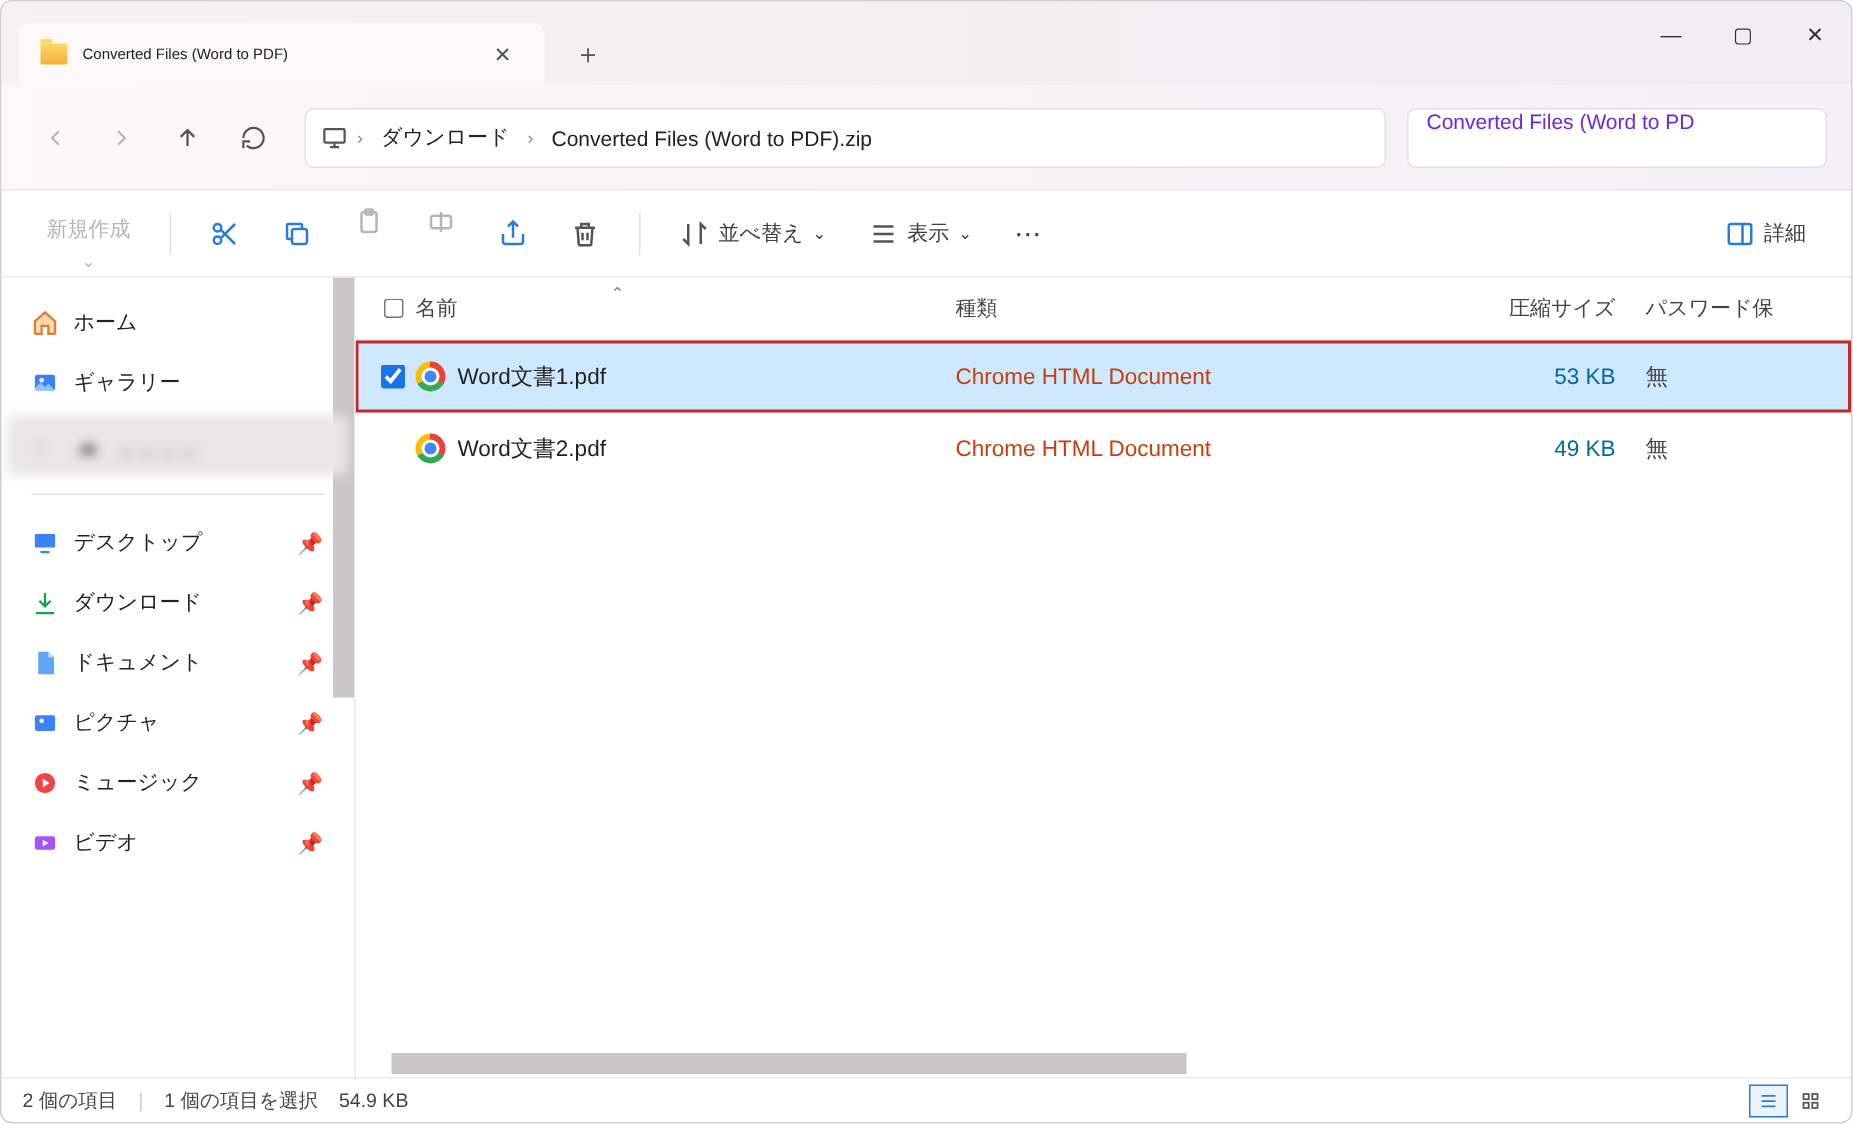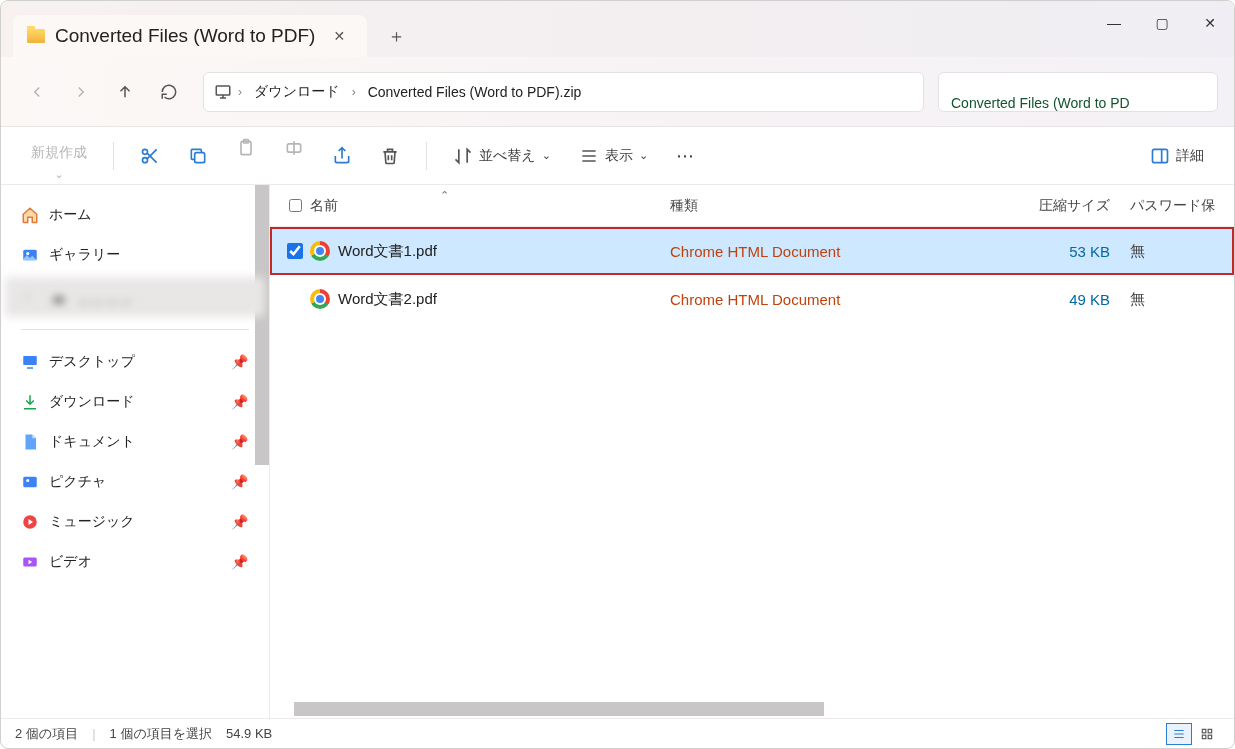--- a/index.html
+++ b/index.html
@@ -3,49 +3,49 @@
 <meta charset="utf-8">
 <style>
 * { margin:0; padding:0; box-sizing:border-box; font-family:"Segoe UI","Yu Gothic UI","Meiryo",sans-serif; }
 body { width:1235px; height:749px; background:#fff; overflow:hidden; border:1px solid #d0d0d0; border-radius:8px; position:relative; }
 
 
 .titlebar { height:56px; background:linear-gradient(90deg,#f7f2f0 0%,#f3eef0 50%,#f0eef4 100%); display:flex; align-items:flex-end; border-top-left-radius:8px; border-top-right-radius:8px; }
 .tab { height:42px; background:#fcf8f6; border-top-left-radius:8px; border-top-right-radius:8px; margin-left:12px; padding:0 14px; display:flex; align-items:center; gap:10px; min-width:350px; position:relative; }
 .tab .folder-ico { width:18px; height:14px; background:linear-gradient(#ffd869,#f0b23a); border-radius:1px; position:relative; }
 .tab .folder-ico::before{content:"";position:absolute;top:-3px;left:0;width:8px;height:3px;background:#ffd869;border-radius:1px 1px 0 0;}
-.tab-title { font-size:19px; color:#222; }
+.tab-title { font-size:10px; color:#222; }
 .tab-close { margin-left:auto; width:28px; height:28px; display:flex; align-items:center; justify-content:center; color:#555; font-size:14px; cursor:pointer; }
 .new-tab { width:34px; height:34px; display:flex; align-items:center; justify-content:center; color:#555; font-size:18px; margin-left:12px; margin-bottom:4px; cursor:pointer; }
 .win-ctrl { margin-left:auto; display:flex; height:44px; align-self:flex-start; }
 .win-ctrl div { width:48px; display:flex; align-items:center; justify-content:center; color:#333; font-size:14px; cursor:pointer; }
 
 
 .navbar { height:70px; background:linear-gradient(90deg,#fcf8f6 0%,#f7f3f5 60%,#f4f1f6 100%); display:flex; align-items:center; gap:4px; padding:0 16px; border-bottom:1px solid #e9e5e6; }
 .nav-btn { width:40px; height:40px; display:flex; align-items:center; justify-content:center; color:#555; cursor:pointer; border-radius:4px; }
 .nav-btn.disabled{color:#b8b5b5;}
 .addr { flex:1; display:flex; align-items:center; background:#fff; border:1px solid #e5e1e2; border-radius:6px; height:40px; padding:0 10px; gap:6px; margin:0 10px; }
 .addr span.seg{color:#222;font-size:14px;padding:4px 6px;cursor:pointer;}
 .addr span.sep{color:#888;font-size:12px;}
-.search { width:280px; background:#fff; border:1px solid #e5e1e2; border-radius:6px; height:40px; display:flex; align-items:flex-end; padding:0 12px; color:#14532d; font-size:14px; overflow:hidden; white-space:nowrap;}
+.search { width:280px; background:#fff; border:1px solid #e5e1e2; border-radius:6px; height:40px; display:flex; align-items:flex-start; padding:0 12px; color:#6d28d9; font-size:14px; overflow:hidden; white-space:nowrap;}
 
 
 .toolbar { height:58px; display:flex; align-items:center; padding:0 20px; gap:8px; border-bottom:1px solid #eceaea; }
 .tool { height:36px; padding:0 10px; display:flex; align-items:center; gap:6px; color:#404040; font-size:14px; cursor:pointer; border-radius:4px; }
 .tool svg{width:20px;height:20px;}
 .tool.disabled{color:#b8b5b5;flex-direction:column;}
 .tool.blue svg{stroke:#2b7cd3;}
 .vsep{width:1px;height:28px;background:#e3e0e0;margin:0 8px;}
 .tool-right{margin-left:auto;display:flex;gap:8px;}
 
 
 .body { display:flex; height:calc(749px - 56px - 70px - 58px - 30px); }
 
 
-.sidebar { width:269px; border-right:1px solid #eceaea; position:relative; overflow:hidden; }
+.sidebar { width:236px; border-right:1px solid #eceaea; position:relative; overflow:hidden; }
 .side-scroll{position:absolute;right:0;top:0;width:14px;height:280px;background:#c8c6c6;}
 .side-list{padding:10px 0;}
 .side-item{height:40px;display:flex;align-items:center;gap:10px;padding:0 20px;font-size:14px;color:#222;cursor:pointer;}
 .side-item.selected{background:#e9e6e6;border-radius:4px;margin:2px 4px;}
 .side-item .expand{color:#888;width:14px;font-size:12px;}
 .side-item .pin{margin-left:auto;color:#888;font-size:14px;}
 .side-item.blur{filter:blur(4px);}
 .side-sep{height:1px;background:#e3e0e0;margin:12px 20px;}
 .ico{width:18px;height:18px;display:inline-flex;align-items:center;justify-content:center;}
 

